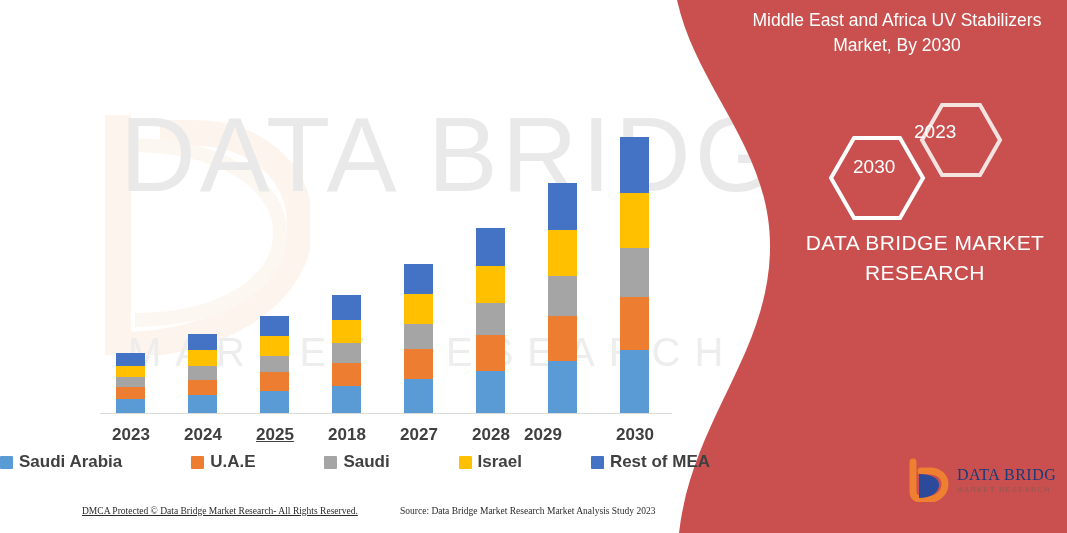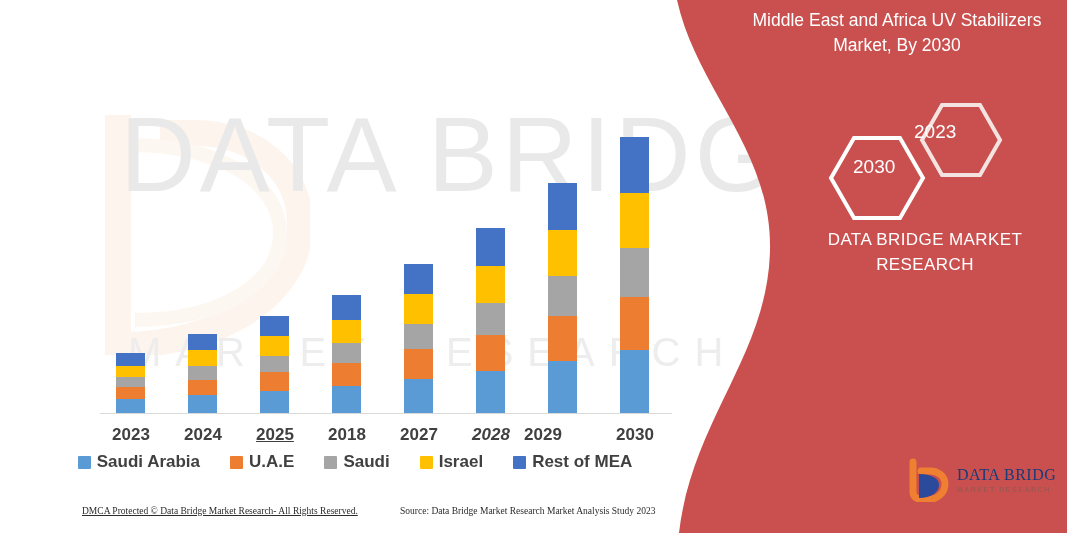--- a/index.html
+++ b/index.html
@@ -74,21 +74,21 @@
     line-height: 1.45;
     z-index: 5;
   }
   .rp-brand {
     position: absolute;
     left: 800px;
     top: 228px;
     width: 250px;
     text-align: center;
     color: #ffffff;
-    font-size: 17px;
+    font-size: 21px;
     letter-spacing: 0.4px;
     line-height: 1.45;
     z-index: 5;
   }
   .hexwrap {
     position: absolute;
     left: 812px;
     top: 100px;
     width: 200px;
     height: 120px;
@@ -163,21 +163,21 @@
     color: #404040;
   }
 
   
   .legend {
     position: absolute;
     left: 0;
     top: 452px;
     width: 710px;
     display: flex;
-    justify-content: center;
+    justify-content: space-between;
     align-items: center;
     gap: 30px;
     z-index: 4;
   }
   .legend-item {
     display: flex;
     align-items: center;
     gap: 6px;
   }
   .legend-swatch {
@@ -281,21 +281,21 @@
           <div class="seg" style="background: rgb(255, 192, 0); height: 54.9444px;"></div>
           <div class="seg" style="background: rgb(68, 114, 196); height: 56.2222px;"></div>
         </div>
       </div>
     <div class="xlabels" id="xlabels">
         <div class="xlabel" style="left: 95px;">2023</div>
         <div class="xlabel" style="left: 167px;">2024</div>
         <div class="xlabel" style="left: 239px; text-decoration: underline;">2025</div>
         <div class="xlabel" style="left: 311px;">2018</div>
         <div class="xlabel" style="left: 383px;">2027</div>
-        <div class="xlabel" style="left: 455px; font-style: italic;">2028</div>
+        <div class="xlabel" style="left: 455px;">2028</div>
         <div class="xlabel" style="left: 507px;">2029</div>
         <div class="xlabel" style="left: 599px;">2030</div>
       </div>
   </div>
 
   <div class="legend" id="legend">
       <div class="legend-item">
         <span class="legend-swatch" style="background: rgb(91, 155, 213);"></span>
         <span class="legend-text">Saudi Arabia</span>
       </div>

